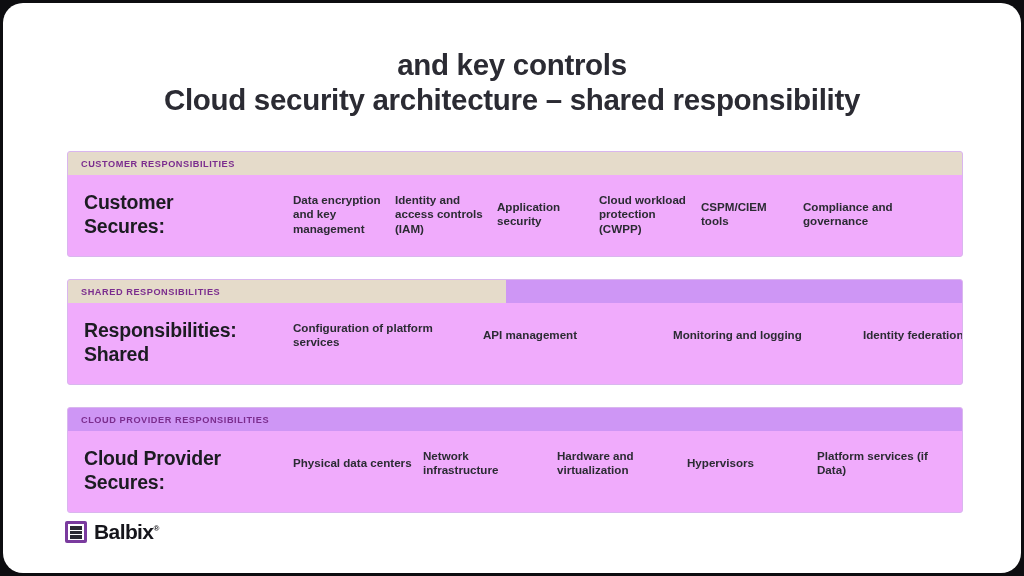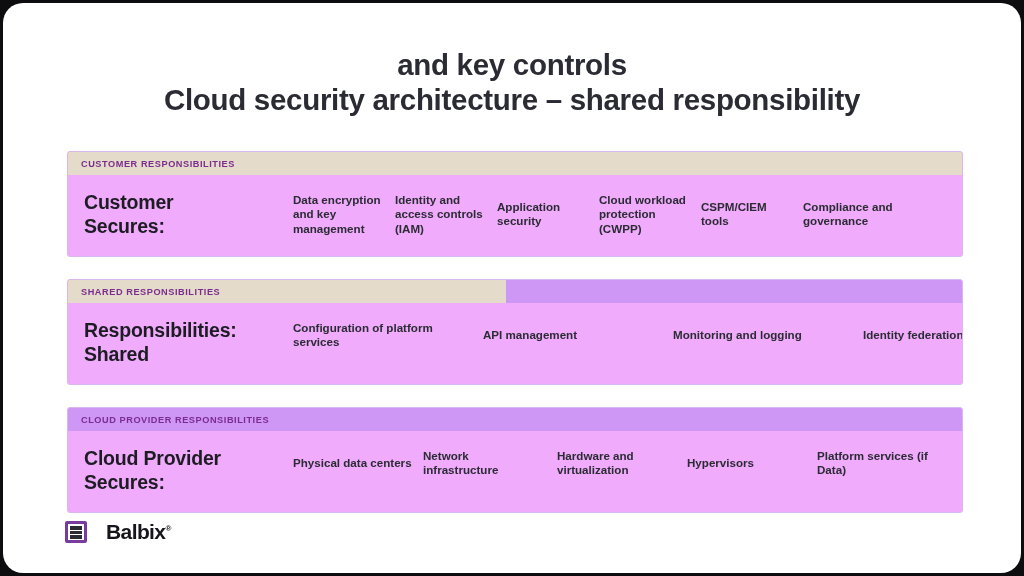--- a/index.html
+++ b/index.html
@@ -149,21 +149,21 @@
     position: absolute;
     left: 5px;
     right: 5px;
     height: 3.6px;
     background: #2b2b33;
   }
   .logo-mark .bar.b1 { top: 5px; }
   .logo-mark .bar.b2 { top: 9.6px; }
   .logo-mark .bar.b3 { top: 14px; }
   .logo-text {
-    margin-left: 19px;
+    margin-left: 7px;
     font-size: 21px;
     font-weight: bold;
     color: #15151b;
     letter-spacing: -0.6px;
     position: relative;
   }
   .logo-reg {
     font-size: 8px;
     vertical-align: super;
     font-weight: bold;

